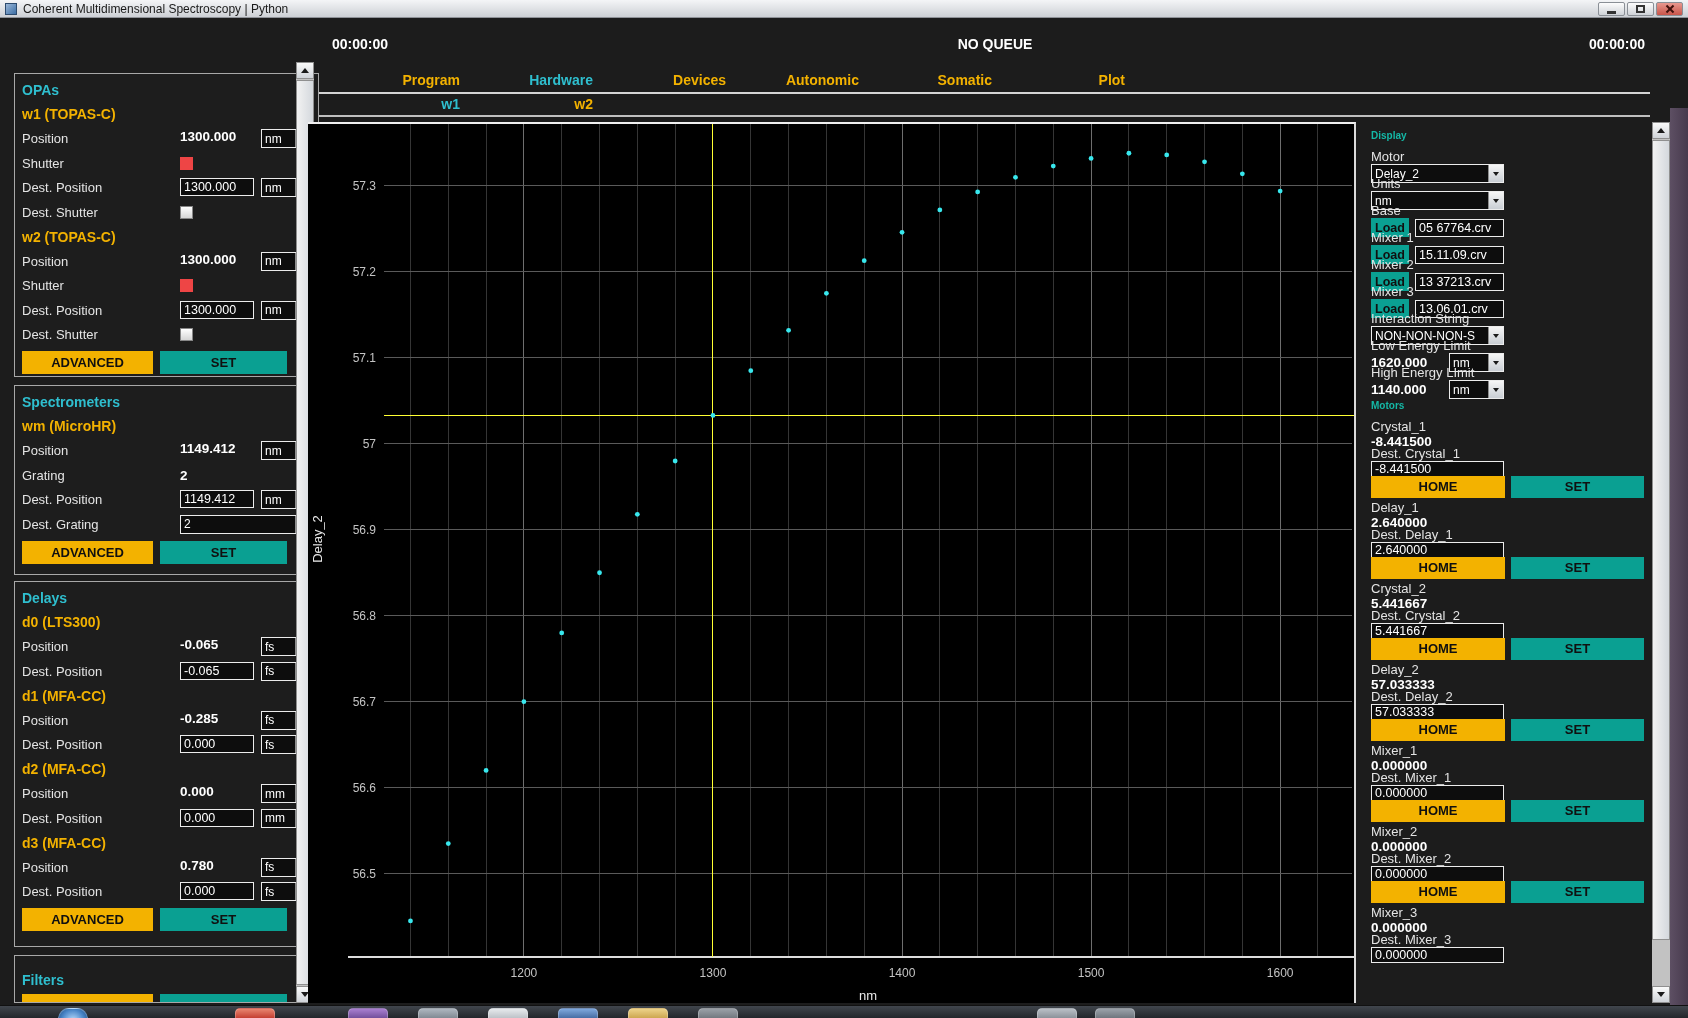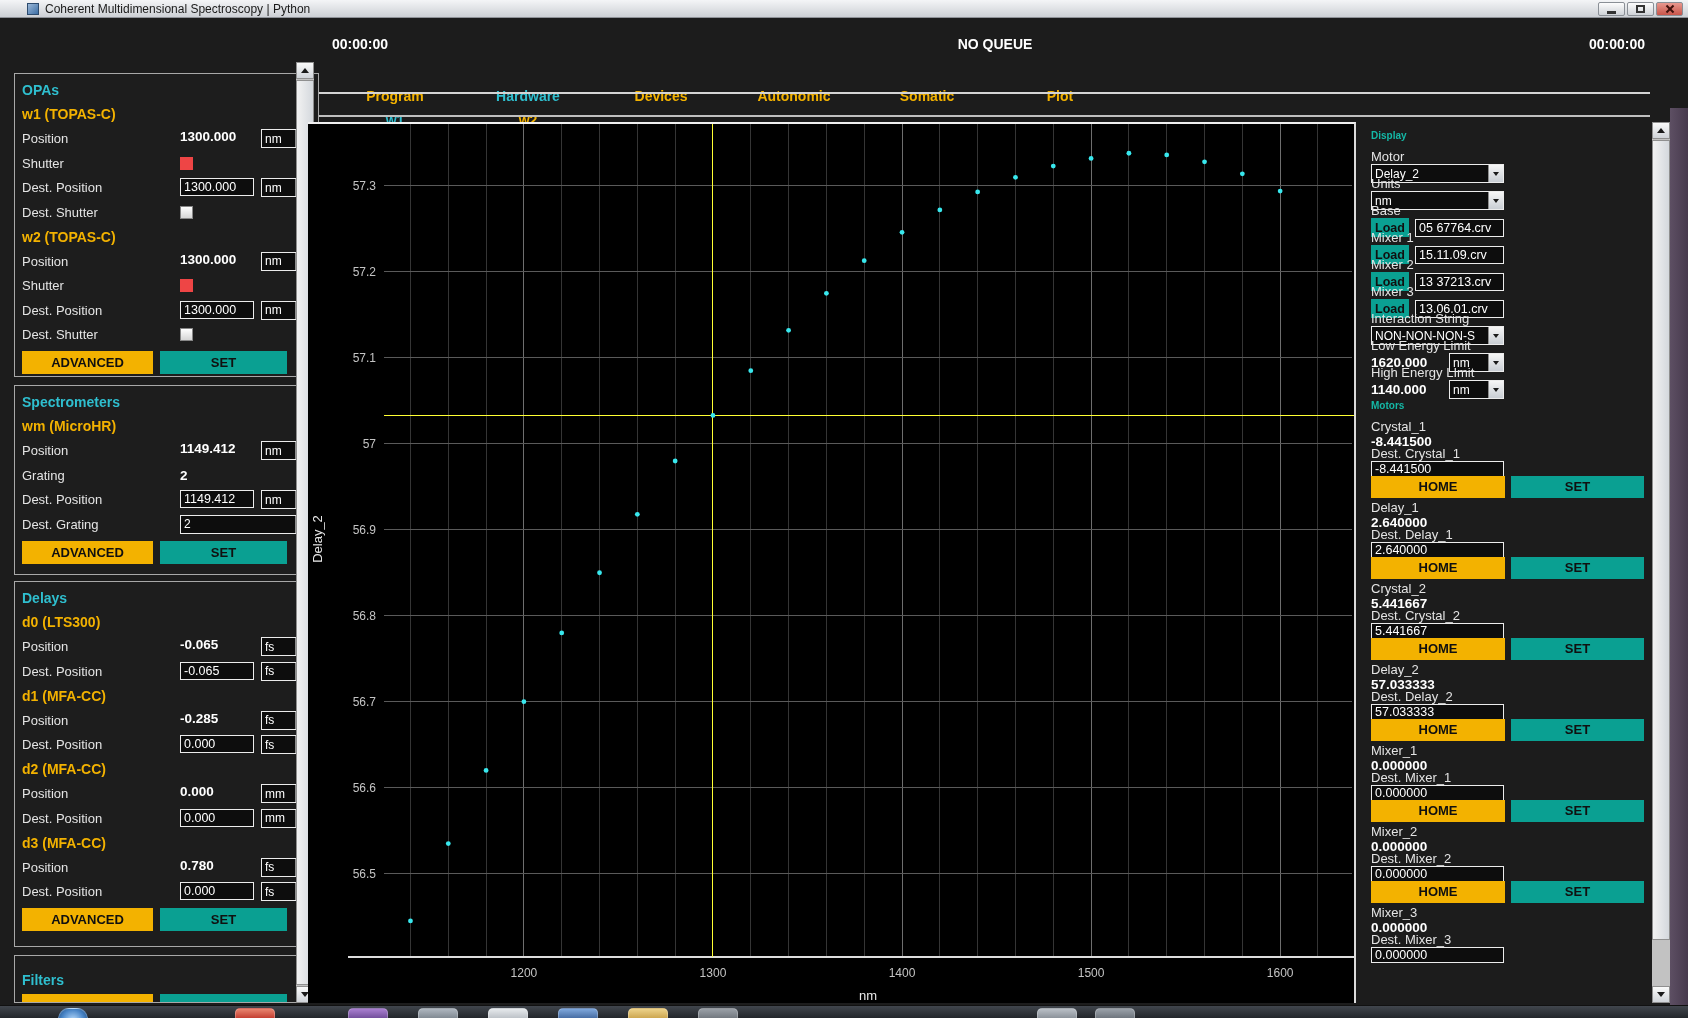--- a/index.html
+++ b/index.html
@@ -3,21 +3,21 @@
 <meta charset="utf-8">
 <style>
   * { margin:0; padding:0; box-sizing:border-box; }
   html,body { width:1688px; height:1018px; overflow:hidden; background:#1c1c1c;
               font-family:"Liberation Sans", sans-serif; }
   #screen { position:absolute; left:0; top:0; width:1688px; height:1018px; background:#1c1c1c; }
 
   
   .titlebar { position:absolute; left:0; top:0; width:1688px; height:18px;
     background:linear-gradient(#f4f5f7,#cdd0d5); border-bottom:1px solid #8f9298;
-    display:flex; align-items:center;padding-left:22px; }
+    display:flex; align-items:center; }
   .titlebar .appicon { width:12px; height:12px; margin:0 6px 0 5px;
     background:linear-gradient(135deg,#9cb8d8,#3c6ea5); border:1px solid #2d4b6e; }
   .titlebar .title { font-size:12px; color:#1a1a1a; }
   .winbtns { position:absolute; right:5px; top:2px; display:flex; gap:2px; }
   .winbtn { width:27px; height:14px; background:linear-gradient(#fdfdfd,#cfd3d8);
     border:1px solid #8a8f96; border-radius:2px; display:flex; align-items:center; justify-content:center; }
   .winbtn.close { background:linear-gradient(#e8988f,#c9554a); }
   .glyph-min { width:9px; height:3px; background:#333; margin-top:6px; }
   .glyph-max { width:9px; height:8px; border:2px solid #333; }
   .glyph-x { position:relative; width:10px; height:10px; }
@@ -30,21 +30,21 @@
     background:#f04c4c; border:1px solid #5a1a1a; color:#101010; font-weight:bold;
     font-size:14px; display:flex; align-items:center; justify-content:center; }
   .t-elapsed { position:absolute; left:332px; top:36px; color:#fff; font-weight:bold; font-size:14px; }
   .t-queue   { position:absolute; left:995px; top:36px; transform:translateX(-50%);
                color:#fff; font-weight:bold; font-size:14px; }
   .t-remain  { position:absolute; right:43px; top:36px; color:#fff; font-weight:bold; font-size:14px; }
 
   
   .tabrow { position:absolute; left:330px; top:72px; width:795px; display:flex;
     justify-content:space-between; }
-  .tab { width:130px; text-align:center; font-weight:bold; font-size:14px; color:#f3b200; cursor:default;margin-top:16px; }
+  .tab { width:130px; text-align:right; font-weight:bold; font-size:14px; color:#f3b200; cursor:default; }
   .tab.active { color:#2fbfcf; }
   .rule1 { position:absolute; left:302px; top:92px; width:1348px; height:2px; background:#d4d4d4; }
   .subtabrow { position:absolute; left:330px; top:96px; width:263px; display:flex;
     justify-content:space-between; }
   .rule2 { position:absolute; left:302px; top:115px; width:1348px; height:2px; background:#bfbfbf; }
 
   
   .panel { position:absolute; left:14px; width:305px; border:1px solid #a8a8a8;
     background:#1d1d1d; padding:4px 7px 0 7px; overflow:hidden; }
   .phead { color:#2fbfcf; font-weight:bold; font-size:14px; height:24px; line-height:24px; }

